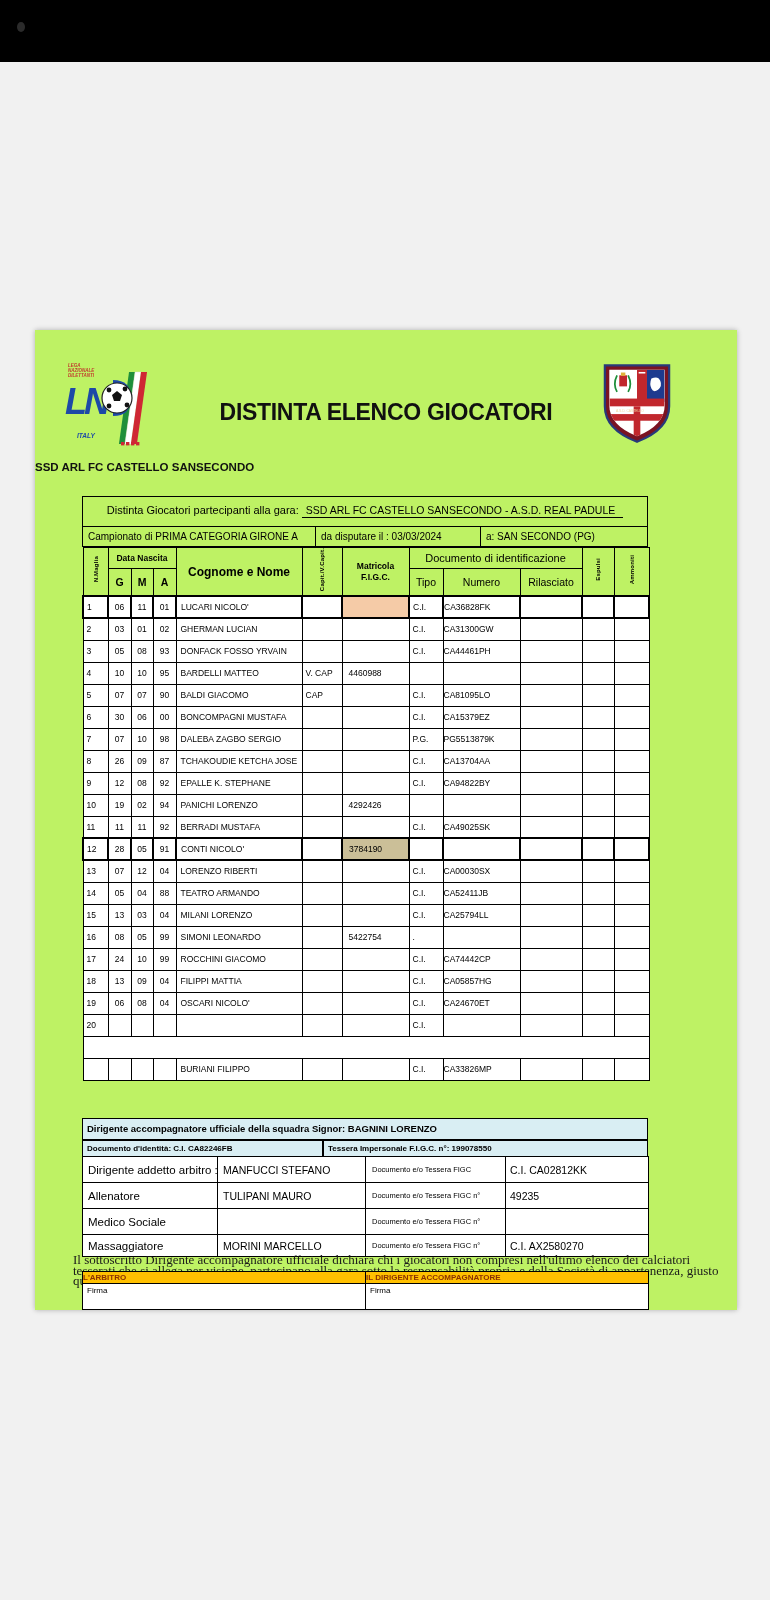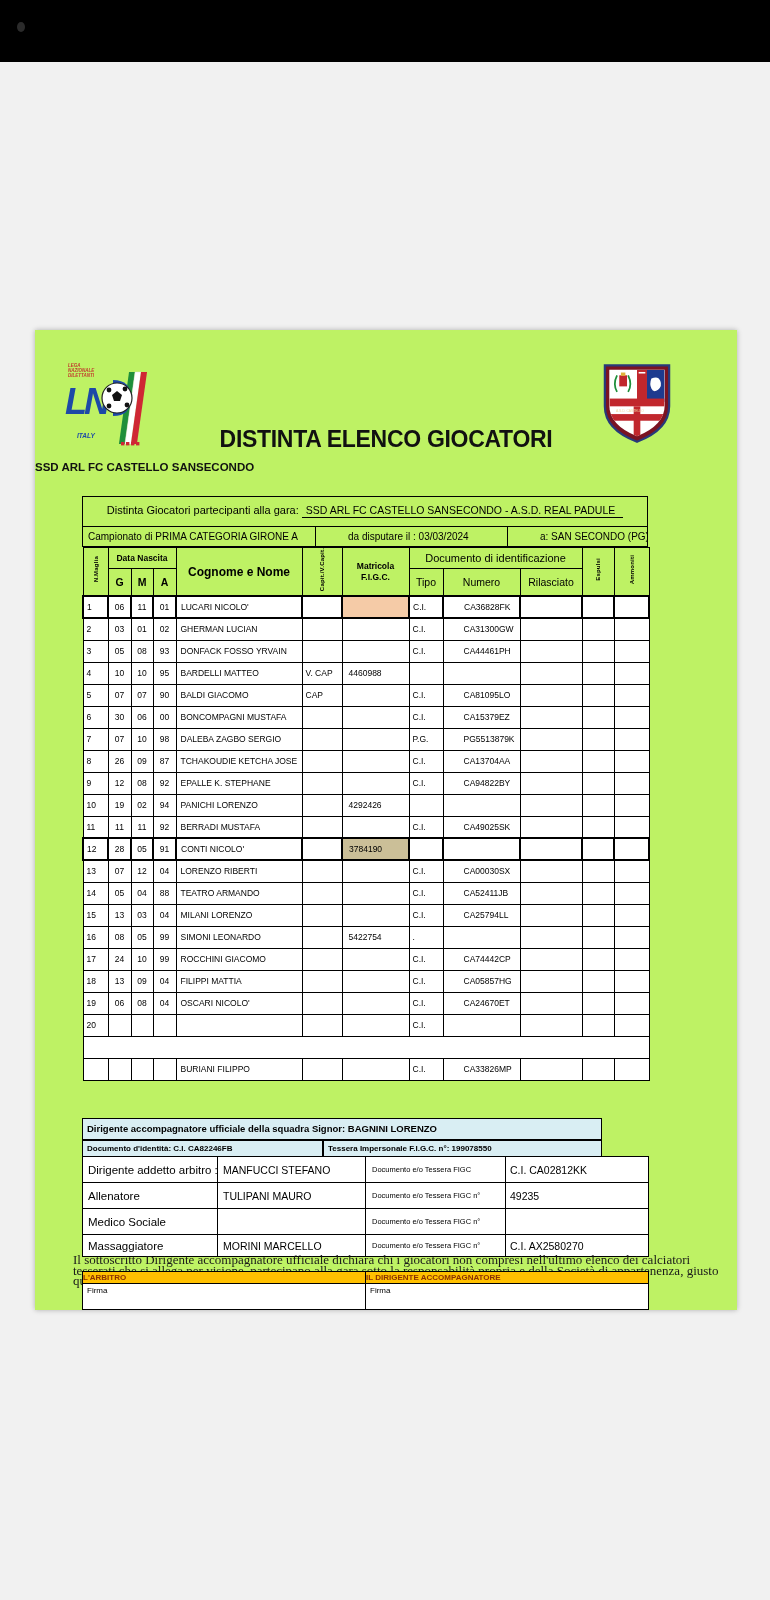--- a/index.html
+++ b/index.html
@@ -4,27 +4,27 @@
 <style>
   * { margin:0; padding:0; box-sizing:border-box; }
   html,body { width:770px; height:1600px; font-family:"Liberation Sans", sans-serif; background:#f1f1f1; }
   .screen { position:relative; width:770px; height:1600px; background:#f1f1f1; overflow:hidden; }
   .topbar { position:absolute; left:0; top:0; width:770px; height:62px; background:#000; }
   .cam-dot { position:absolute; left:17px; top:22px; width:8px; height:10px; border-radius:50%; background:#2b2b2b; }
   .page { position:absolute; left:35px; top:330px; width:702px; height:980px; background:#bef264; box-shadow:0 0 5px rgba(0,0,0,.28); }
 
   .lnd-logo { position:absolute; left:30px; top:28px; width:82px; height:92px; }
   .crest { position:absolute; left:566px; top:32px; width:72px; height:82px; }
-  .doc-title { position:absolute; left:0; top:96px; width:100%; text-align:center; font-size:23px; font-weight:bold; letter-spacing:-.3px; color:#111; }
+  .doc-title { position:absolute; left:0; top:69px; width:100%; text-align:center; font-size:23px; font-weight:bold; letter-spacing:-.3px; color:#111; }
   .doc-subtitle { position:absolute; left:0; top:131px; width:100%; text-align:left; font-size:11.5px; font-weight:bold; color:#111; }
 
   .gara-box { position:absolute; left:47px; top:166px; width:566px; border:1.5px solid #000; }
   .gara-row1 { height:29px; line-height:27px; text-align:center; font-size:11px; white-space:nowrap; }
   .gara-row1 .teams { font-size:10.5px; border-bottom:1px solid #000; padding:0 8px 1px 4px; }
-  .gara-row2 { display:flex; border-top:1px solid #000; height:20px; font-size:10px;gap:27px; }
+  .gara-row2 { display:flex; border-top:1px solid #000; height:20px; font-size:10px; }
   .gara-row2 > div { line-height:19px; padding-left:5px; overflow:hidden; white-space:nowrap; }
   .gara-c1 { width:233px; border-right:1px solid #000; }
   .gara-c2 { width:165px; border-right:1px solid #000; }
   .gara-c3 { flex:1; }
 
   table.roster { position:absolute; left:47px; top:217px; width:566px; border-collapse:collapse; table-layout:fixed; border:1.5px solid #000; }
   table.roster th, table.roster td { border:1px solid #000; overflow:hidden; white-space:nowrap; }
   table.roster thead tr:first-child th { height:20px; }
   table.roster thead tr:last-child th { height:27px; }
   th.dn { font-size:8.5px; font-weight:bold; text-align:center; }
@@ -37,28 +37,28 @@
   .vert { writing-mode:vertical-rl; transform:rotate(180deg); font-size:6px; font-weight:bold; line-height:1; display:inline-block; letter-spacing:.2px; }
 
   table.roster tbody td { height:22px; font-size:8.5px; background:#fff; }
   td.c-n { font-size:10.5px; padding-left:3px; }
   td.c-d { text-align:center; }
   td.c-nm { padding-left:4px; }
   td.c-cap { font-size:7.5px; padding-left:3px; }
   td.c-matr { padding-left:6px; }
   td.gray { background:#dcdcdc; }
   td.c-tipo { padding-left:3px; }
-  td.c-num { padding-left:20px;margin-left:44px; }
+  td.c-num { padding-left:0;margin-left:44px; }
   tr.hl td { border:2.5px solid #000; }
   tr.hl-peach td, tr.hl-peach td.gray { background:#f5cba7; }
   tr.hl-khaki td, tr.hl-khaki td.gray { background:#cbbf98; }
   td.band { height:13px; background:#c00000; color:#fff; font-size:8.5px; font-weight:bold; padding-left:96px; line-height:13px; }
   td.black-cell { background:#000; }
 
-  .blue-box { position:absolute; left:47px; top:788px; width:520px; border:1.5px solid #000; background:#d9eef3; }
+  .blue-box { position:absolute; left:47px; top:788px; width:566px; border:1.5px solid #000; background:#d9eef3; }
   .blue-row1 { height:20px; line-height:20px; font-size:9.5px; font-weight:bold; padding-left:4px; white-space:nowrap; }
   .blue-row2 { display:flex; border-top:2px solid #000; height:17px; font-size:8px; font-weight:bold; }
   .blue-row2 > div { line-height:15px; padding-left:4px; white-space:nowrap; overflow:hidden; }
   .blue-doc { width:241px; border-right:2.5px solid #000; }
   .blue-tess { flex:1; }
 
   table.officials { position:absolute; left:47px; top:826px; width:566px; border-collapse:collapse; table-layout:fixed; border:1.5px solid #000; }
   table.officials td { border:1px solid #000; overflow:hidden; white-space:nowrap; background:#fff; }
   td.o-role { font-size:11.5px; padding-left:5px; }
   td.o-name { font-size:10.5px; padding-left:5px;margin-left:32px; }

